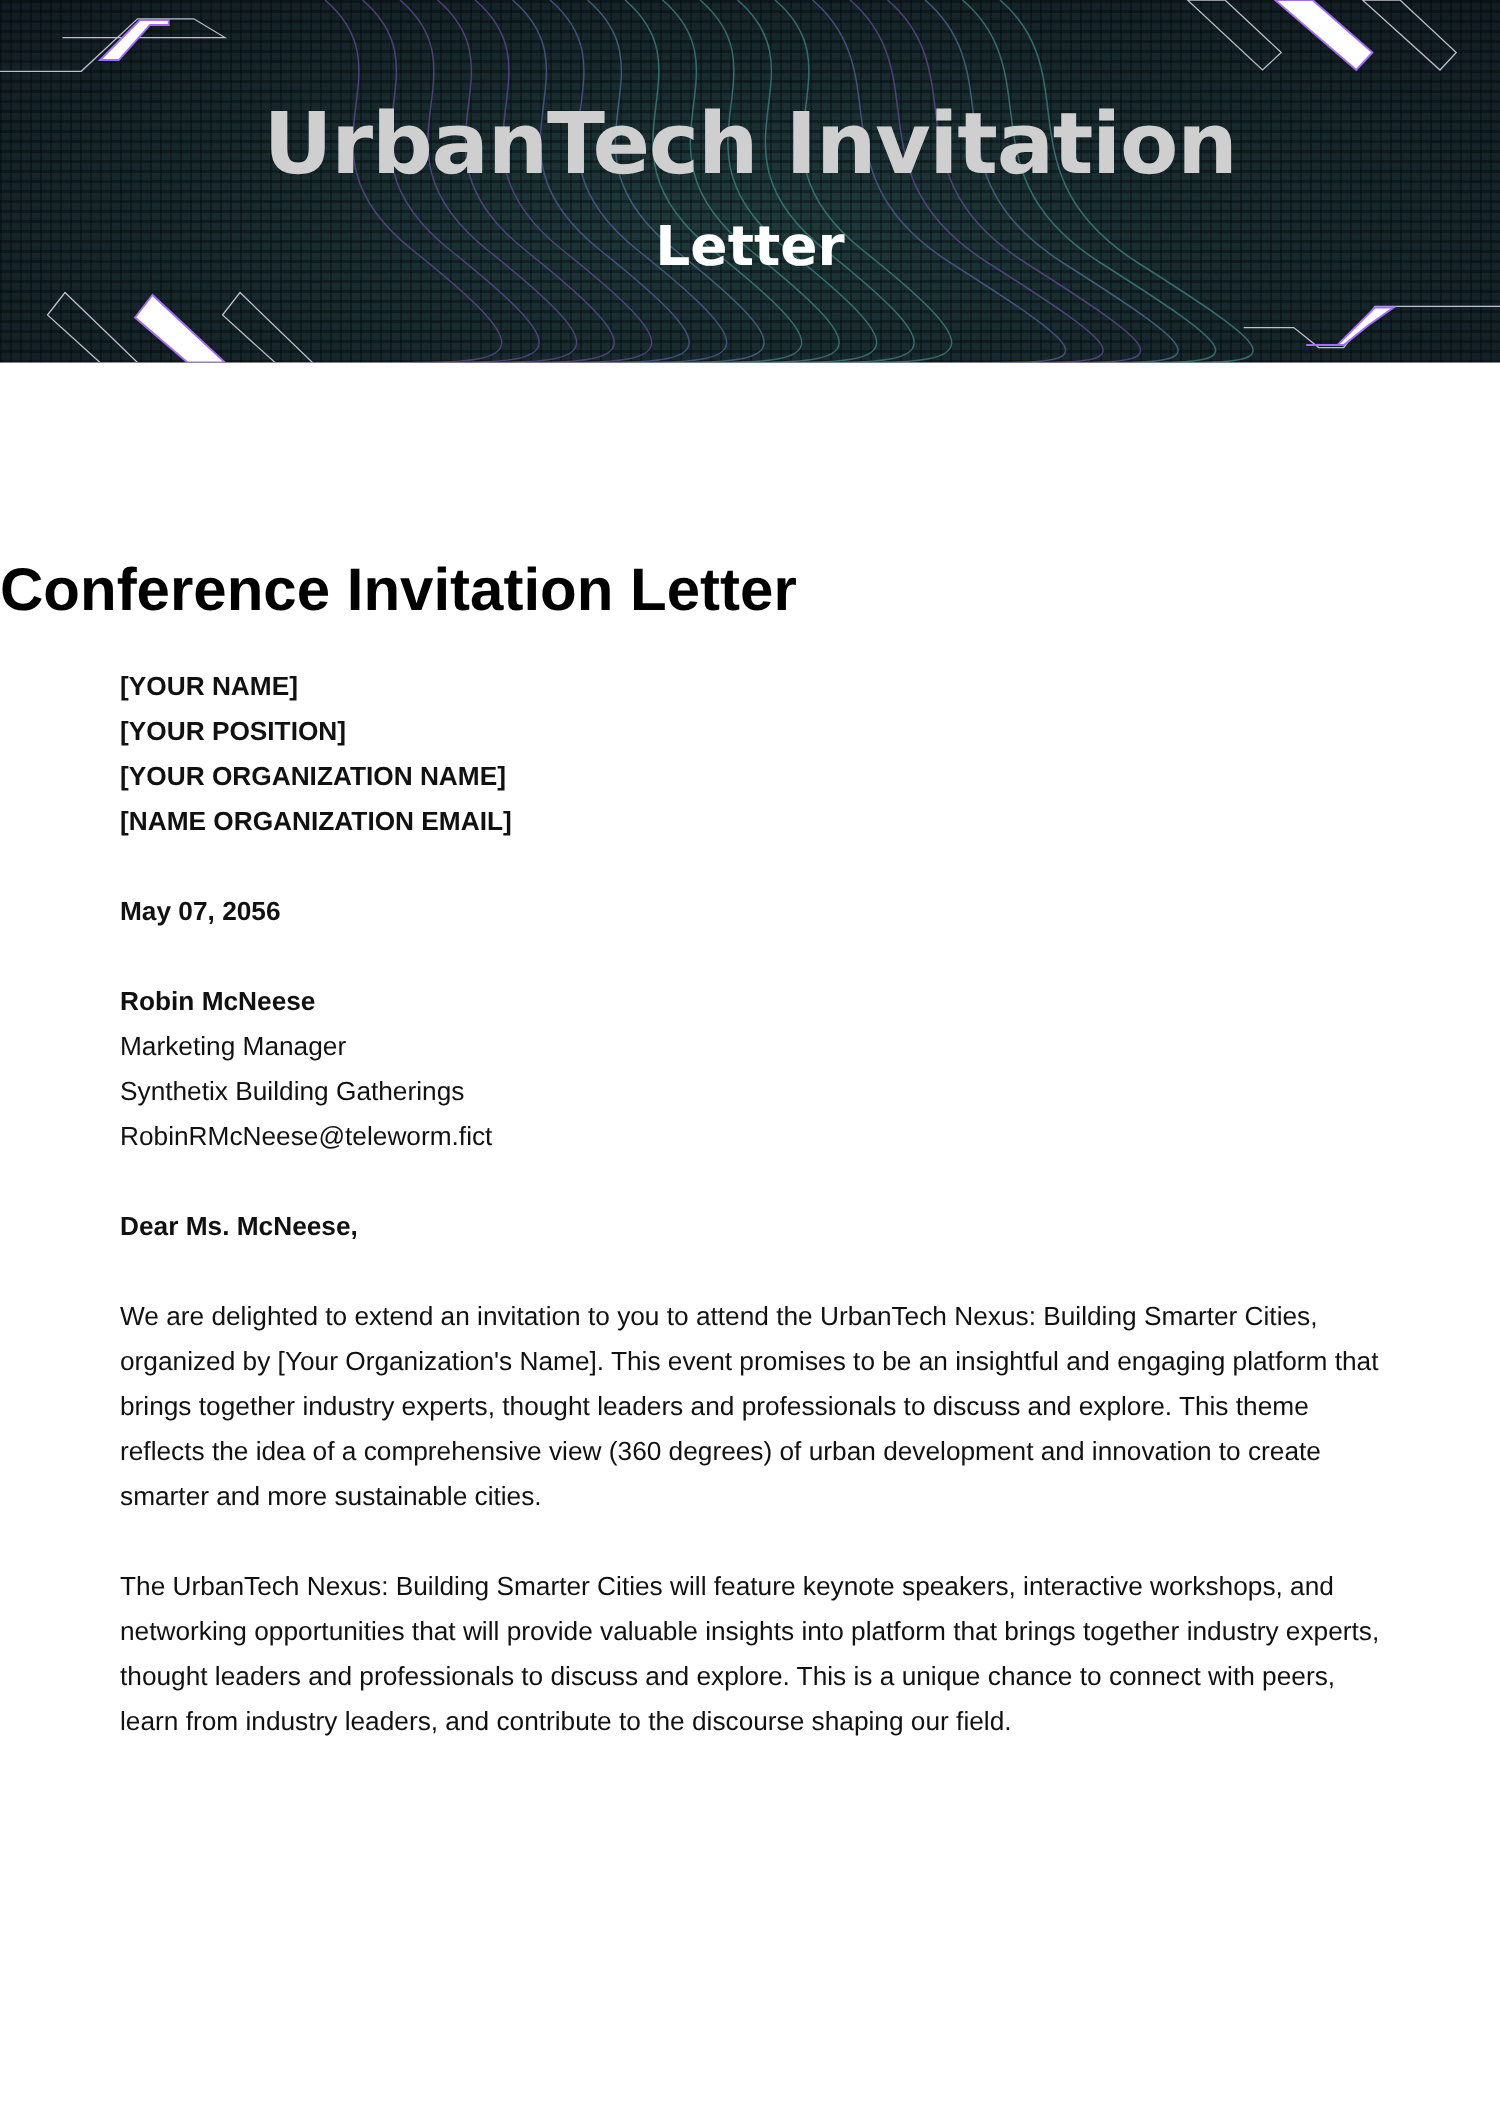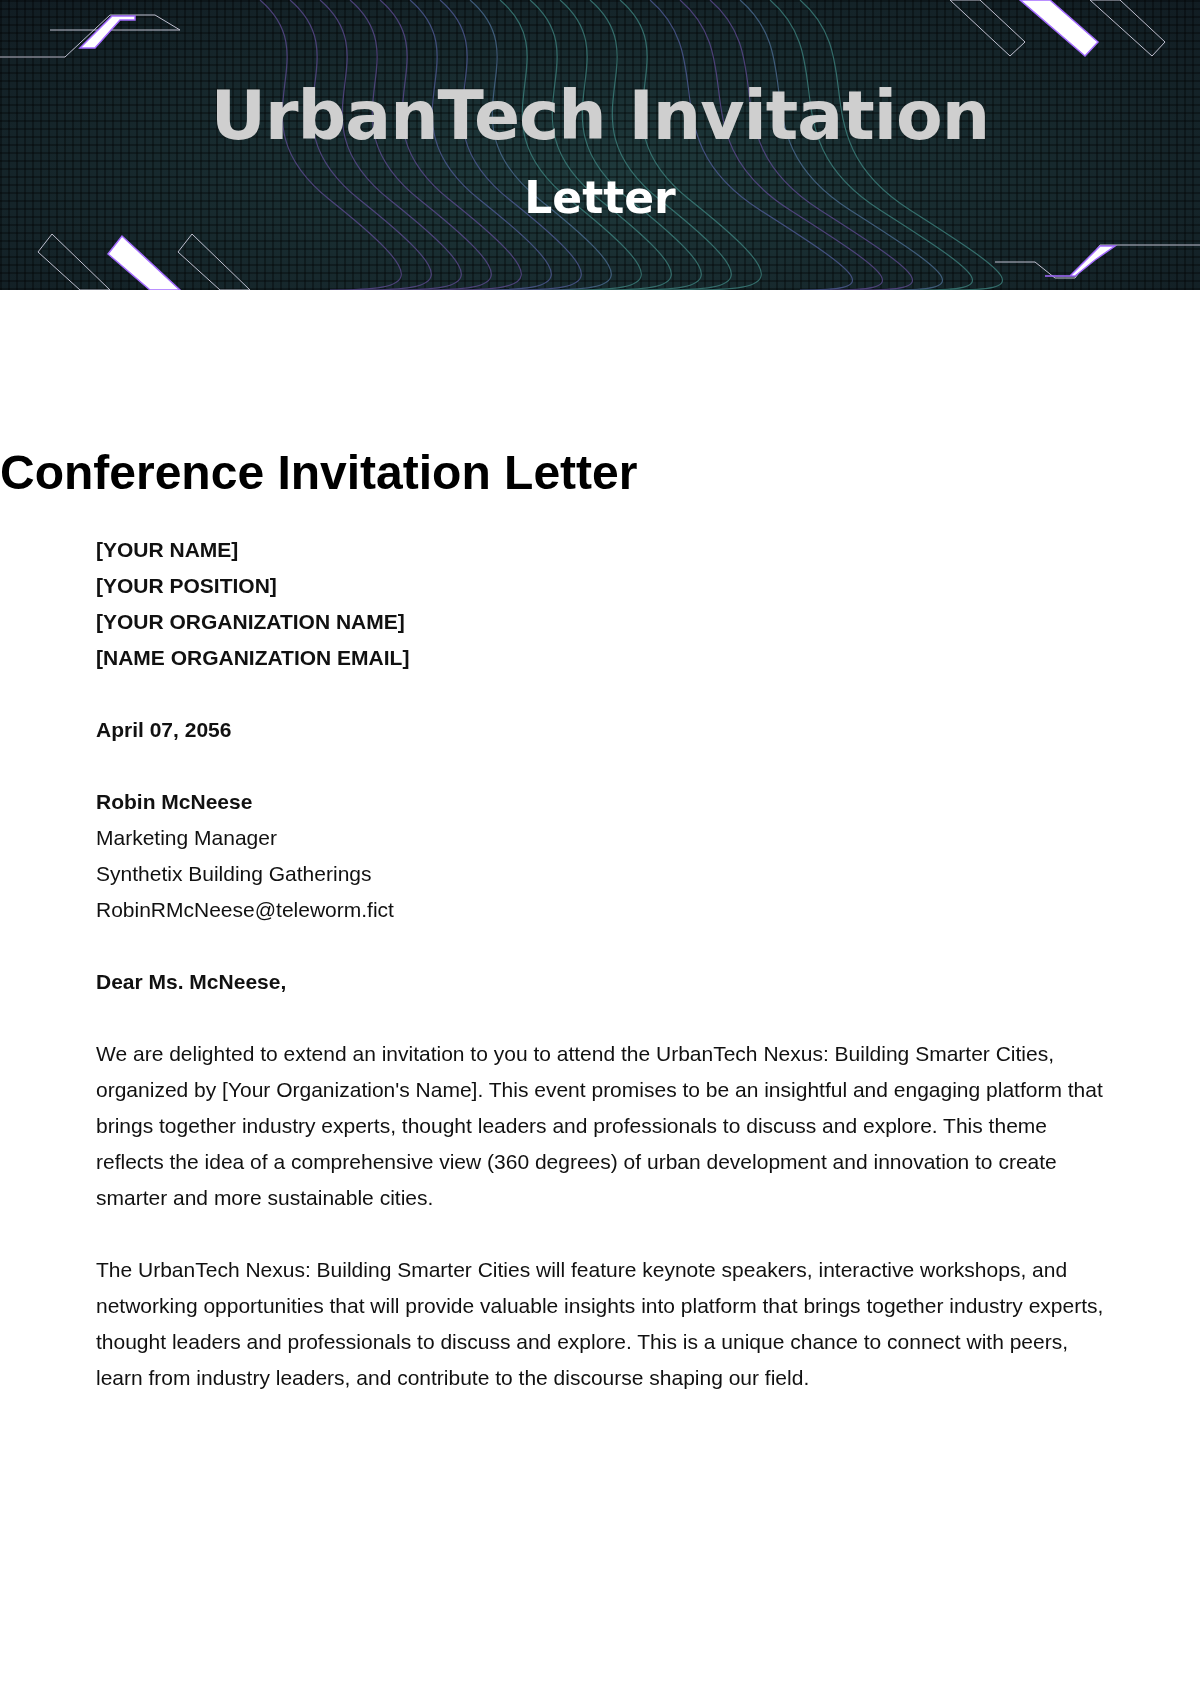--- a/index.html
+++ b/index.html
@@ -80,21 +80,21 @@
 <h1 class="doc-title">Conference Invitation Letter</h1>
 
 <div class="content">
   <div>
     <span class="line bold">[YOUR NAME]</span>
     <span class="line bold">[YOUR POSITION]</span>
     <span class="line bold">[YOUR ORGANIZATION NAME]</span>
     <span class="line bold">[NAME ORGANIZATION EMAIL]</span>
   </div>
   <div class="gap"></div>
-  <span class="line bold">April 07, 2056</span>
+  <span class="line bold">May 07, 2056</span>
   <div class="gap"></div>
   <div>
     <span class="line bold">Robin McNeese</span>
     <span class="line">Marketing Manager</span>
     <span class="line">Synthetix Building Gatherings</span>
     <span class="line">RobinRMcNeese@teleworm.fict</span>
   </div>
   <div class="gap"></div>
   <span class="line bold">Dear Ms. McNeese,</span>
   <div class="gap"></div>

